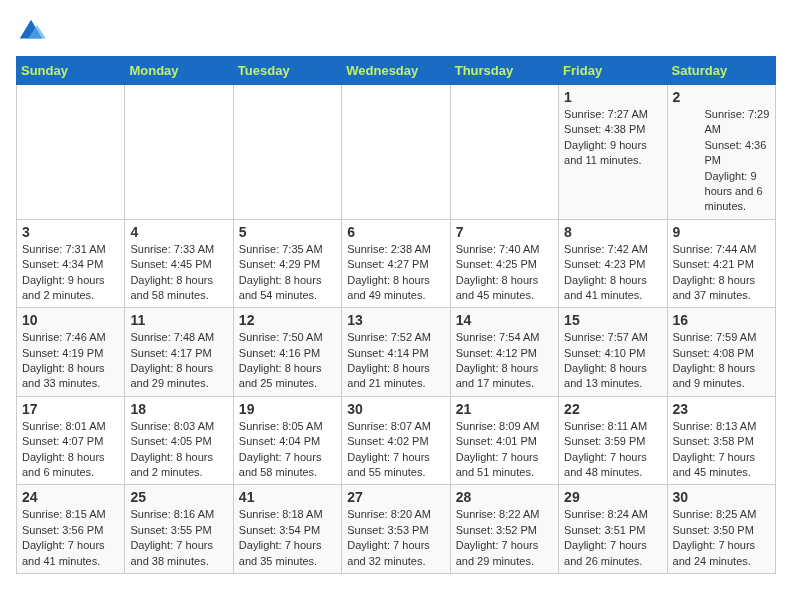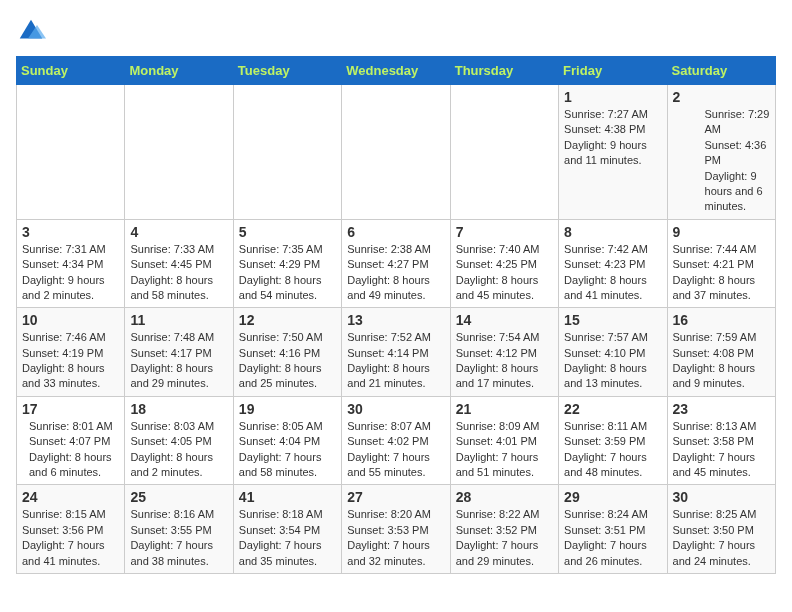--- a/index.html
+++ b/index.html
@@ -223,21 +223,21 @@
         <td>
           <span class="day-num">16</span>
           <div class="day-info" style="white-space: pre-line;">Sunrise: 7:59 AM
 Sunset: 4:08 PM
 Daylight: 8 hours and 9 minutes.</div>
         </td>
       </tr>
       <tr>
         <td>
           <span class="day-num">17</span>
-          <div class="day-info" style="white-space: pre-line; margin-left: 7px;">Sunrise: 8:01 AM
+          <div class="day-info" style="white-space: pre-line;">Sunrise: 8:01 AM
 Sunset: 4:07 PM
 Daylight: 8 hours and 6 minutes.</div>
         </td>
         <td>
           <span class="day-num">18</span>
           <div class="day-info" style="white-space: pre-line;">Sunrise: 8:03 AM
 Sunset: 4:05 PM
 Daylight: 8 hours and 2 minutes.</div>
         </td>
         <td>

